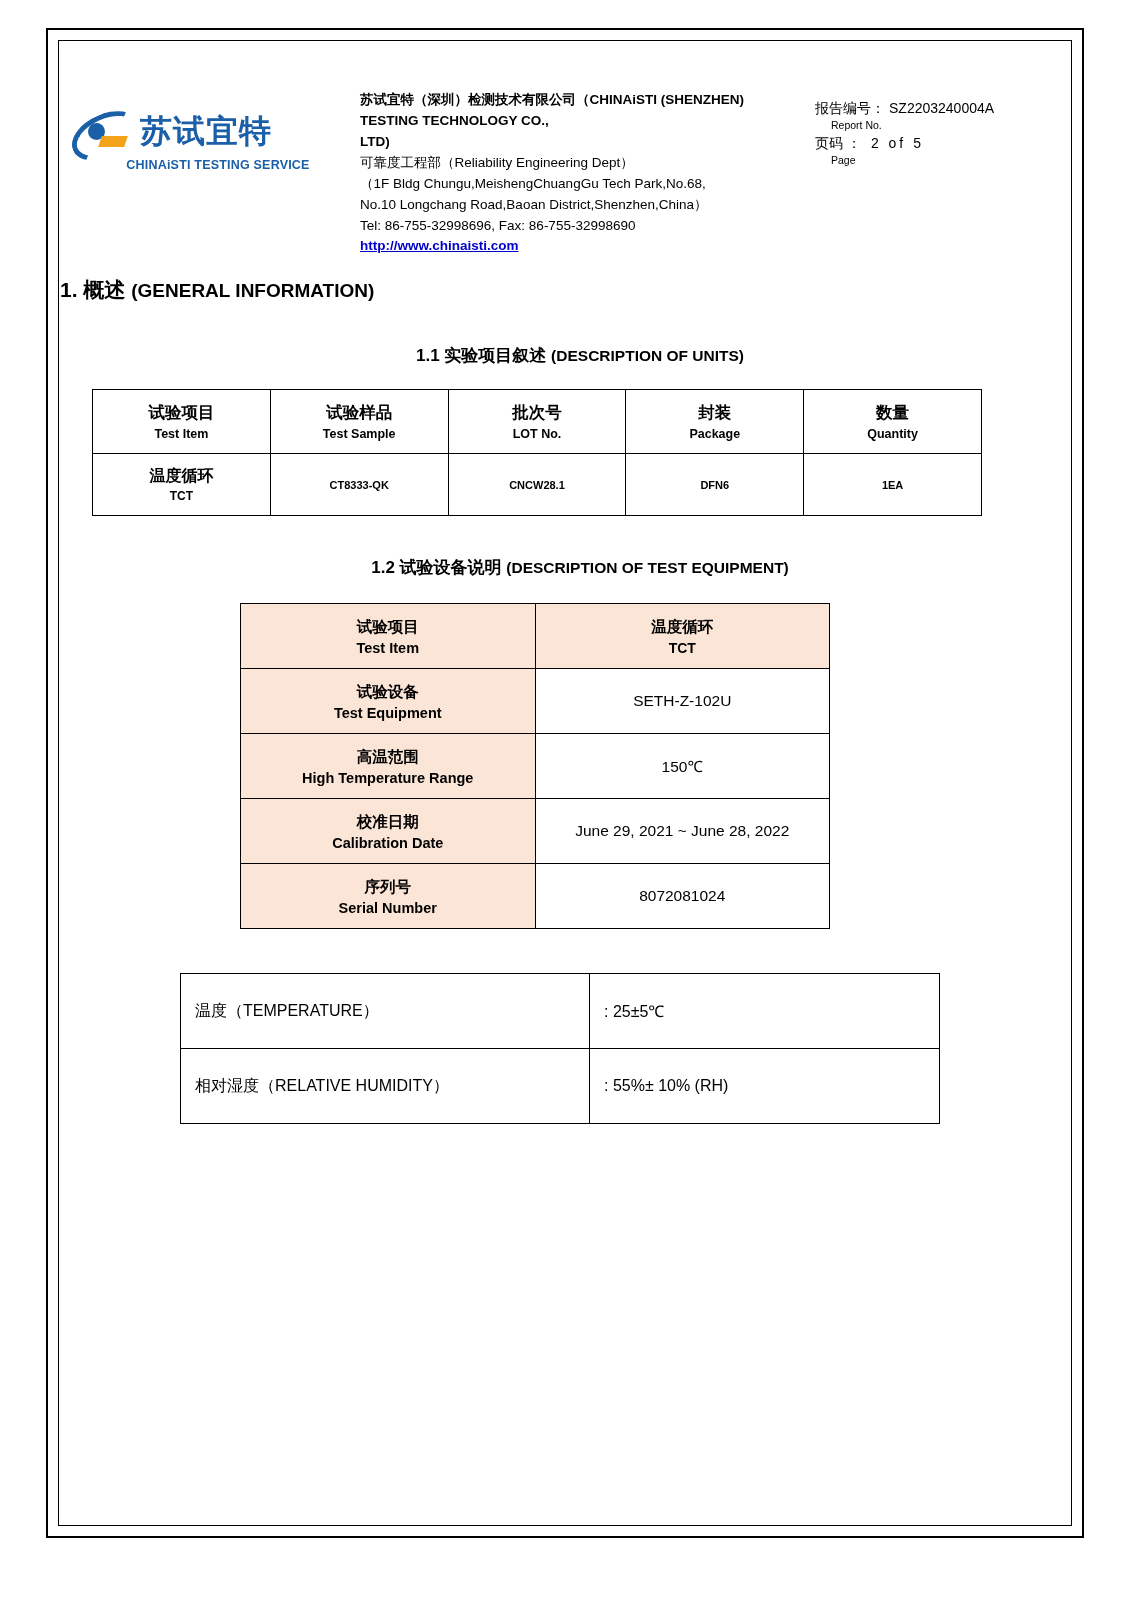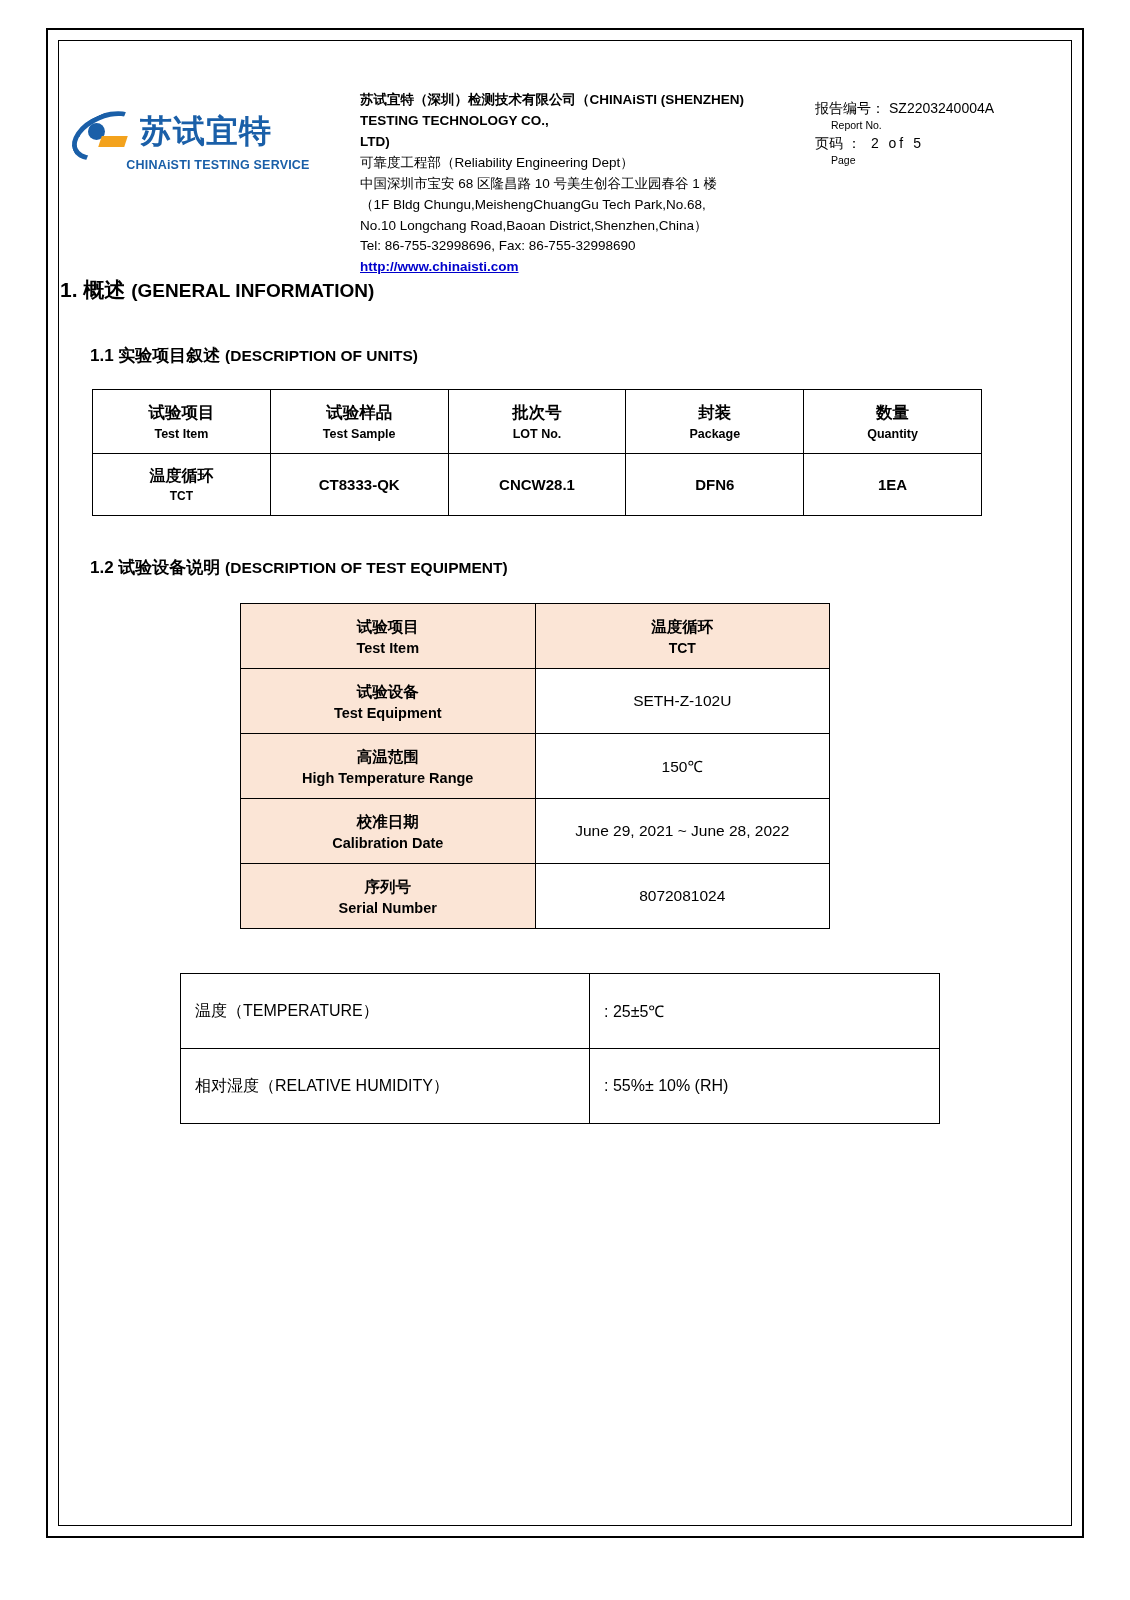--- a/index.html
+++ b/index.html
@@ -151,20 +151,21 @@
     margin-top: 26px;
     font-size: 21px;
     font-weight: bold;
   }
   .sec-title .en { font-size: 19px; }
   .sub-title {
     margin-top: 40px;
     margin-left: 30px;
     font-size: 17px;
     font-weight: bold;
+    text-align: center;
   }
   .sub-title .en { font-size: 15.5px; }
 
   
   table {
     border-collapse: collapse;
   }
   td, th { border: 1px solid #000; }
 
   .tbl-units {
@@ -175,21 +176,21 @@
   }
   .tbl-units td {
     text-align: center;
     vertical-align: middle;
     padding: 12px 4px;
   }
   .tbl-units .hcn { font-size: 16.5px; font-weight: bold; display: block; }
   .tbl-units .hen { font-size: 12.5px; font-weight: bold; display: block; margin-top: 3px; }
   .tbl-units .vcn { font-size: 16px; font-weight: bold; display: block; }
   .tbl-units .ven { font-size: 12px; font-weight: bold; display: block; margin-top: 2px; }
-  .tbl-units .v { font-size: 15px; font-weight: bold; }
+  .tbl-units .v { font-size: 11px; font-weight: bold; }
   .tbl-units tr { height: 62px; }
 
   .tbl-equip {
     margin-top: 24px;
     margin-left: 180px;
     width: 590px;
     table-layout: fixed;
   }
   .tbl-equip td {
     padding: 8px 6px;
@@ -241,21 +242,20 @@
         </div>
         <div class="logo-cn">苏试宜特</div>
       </div>
       <div class="logo-en">CHINAiSTI TESTING SERVICE</div>
     </div>
 
     <div class="hdr-text">
       <div class="b">苏试宜特（深圳）检测技术有限公司（CHINAiSTI (SHENZHEN) TESTING TECHNOLOGY CO.,</div>
       <div class="b">LTD)</div>
       <div>可靠度工程部（Reliability Engineering Dept）</div>
-      <div>中国深圳市宝安 68 区隆昌路 10 号美生创谷工业园春谷 1 楼</div>
       <div>（1F Bldg Chungu,MeishengChuangGu Tech Park,No.68,</div>
       <div>No.10 Longchang Road,Baoan District,Shenzhen,China）</div>
       <div>Tel: 86-755-32998696, Fax: 86-755-32998690</div>
       <a class="hdr-link" href="#">http://www.chinaisti.com</a>
     </div>
 
     <div class="report-box">
       <div class="rb-line">
         <span class="rb-label-cn">报告编号：</span>
         <span class="rb-val">SZ2203240004A</span>

